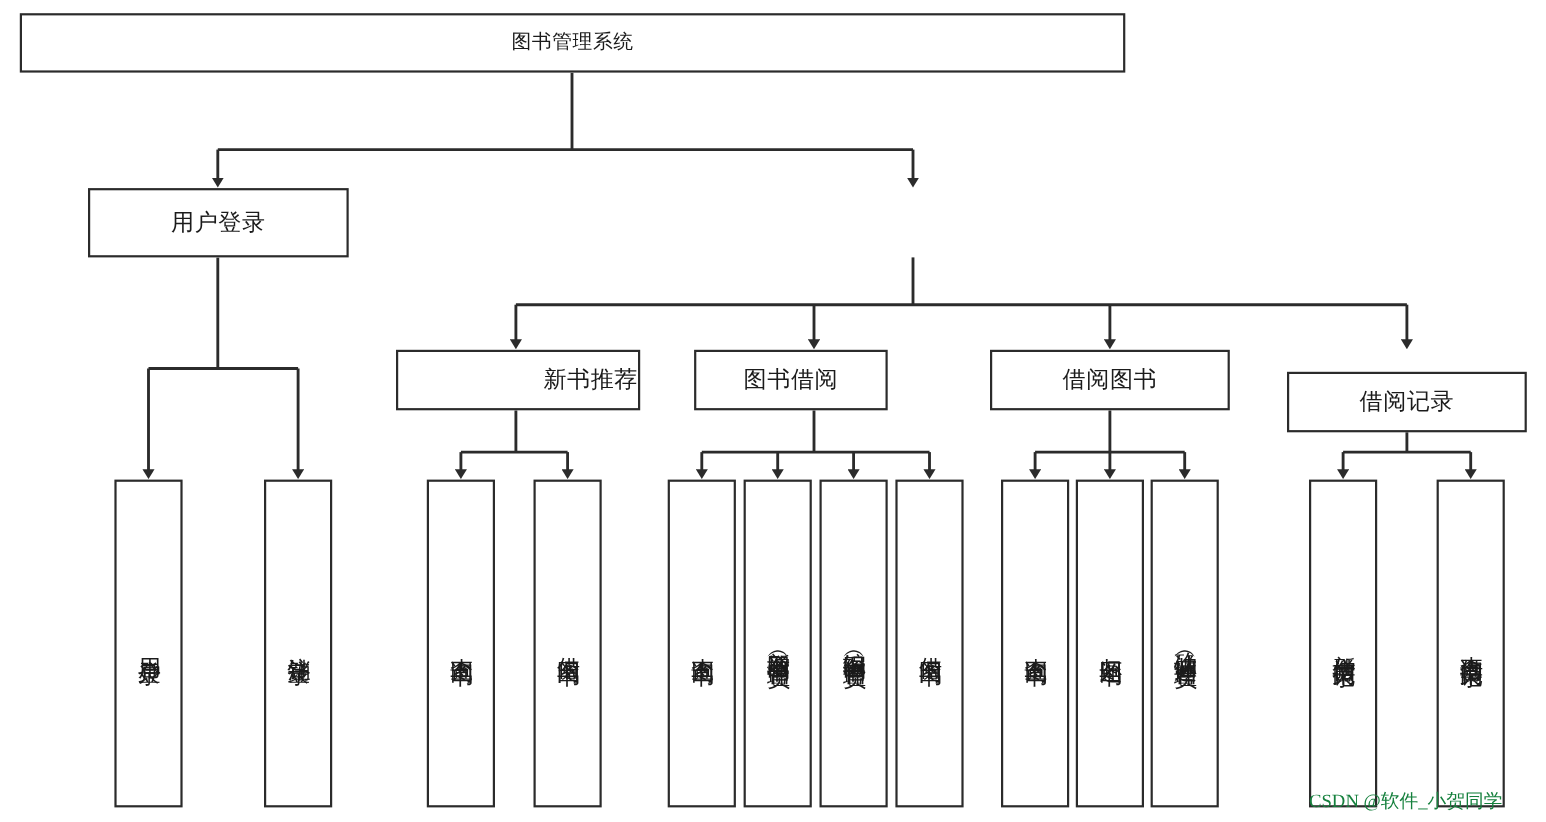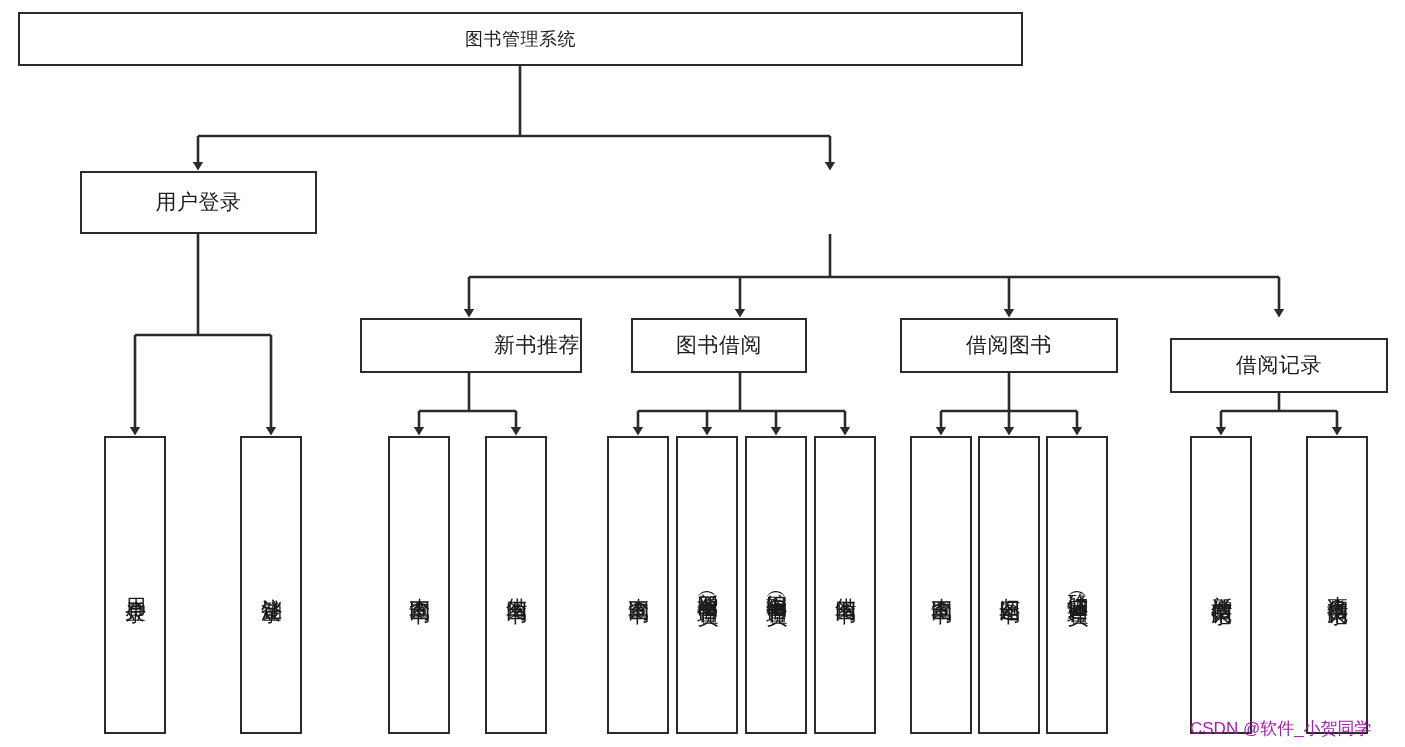--- a/index.html
+++ b/index.html
@@ -61,24 +61,24 @@
     font-size: 21px;
     line-height: 1.32;
     letter-spacing: 2px;
     white-space: nowrap;
   }
   #watermark {
     position: absolute;
     left: 1190px;
     top: 717px;
     font-size: 17px;
-    color: #a21caf;
+    color: #15803d;
     white-space: nowrap;
     z-index: 5;
-    font-family: Liberation Sans, sans-serif;
+    font-family: Liberation Serif, serif;
   }
 </style>
 </head>
 <body>
 
 <div id="diagram-root">
 
   <svg id="edges-layer" viewBox="0 0 1405 747" width="1405" height="747" xmlns="http://www.w3.org/2000/svg">
     <defs>
       <marker id="arrow" markerWidth="9" markerHeight="11" refX="1.5" refY="5.5" orient="auto" markerUnits="userSpaceOnUse">

